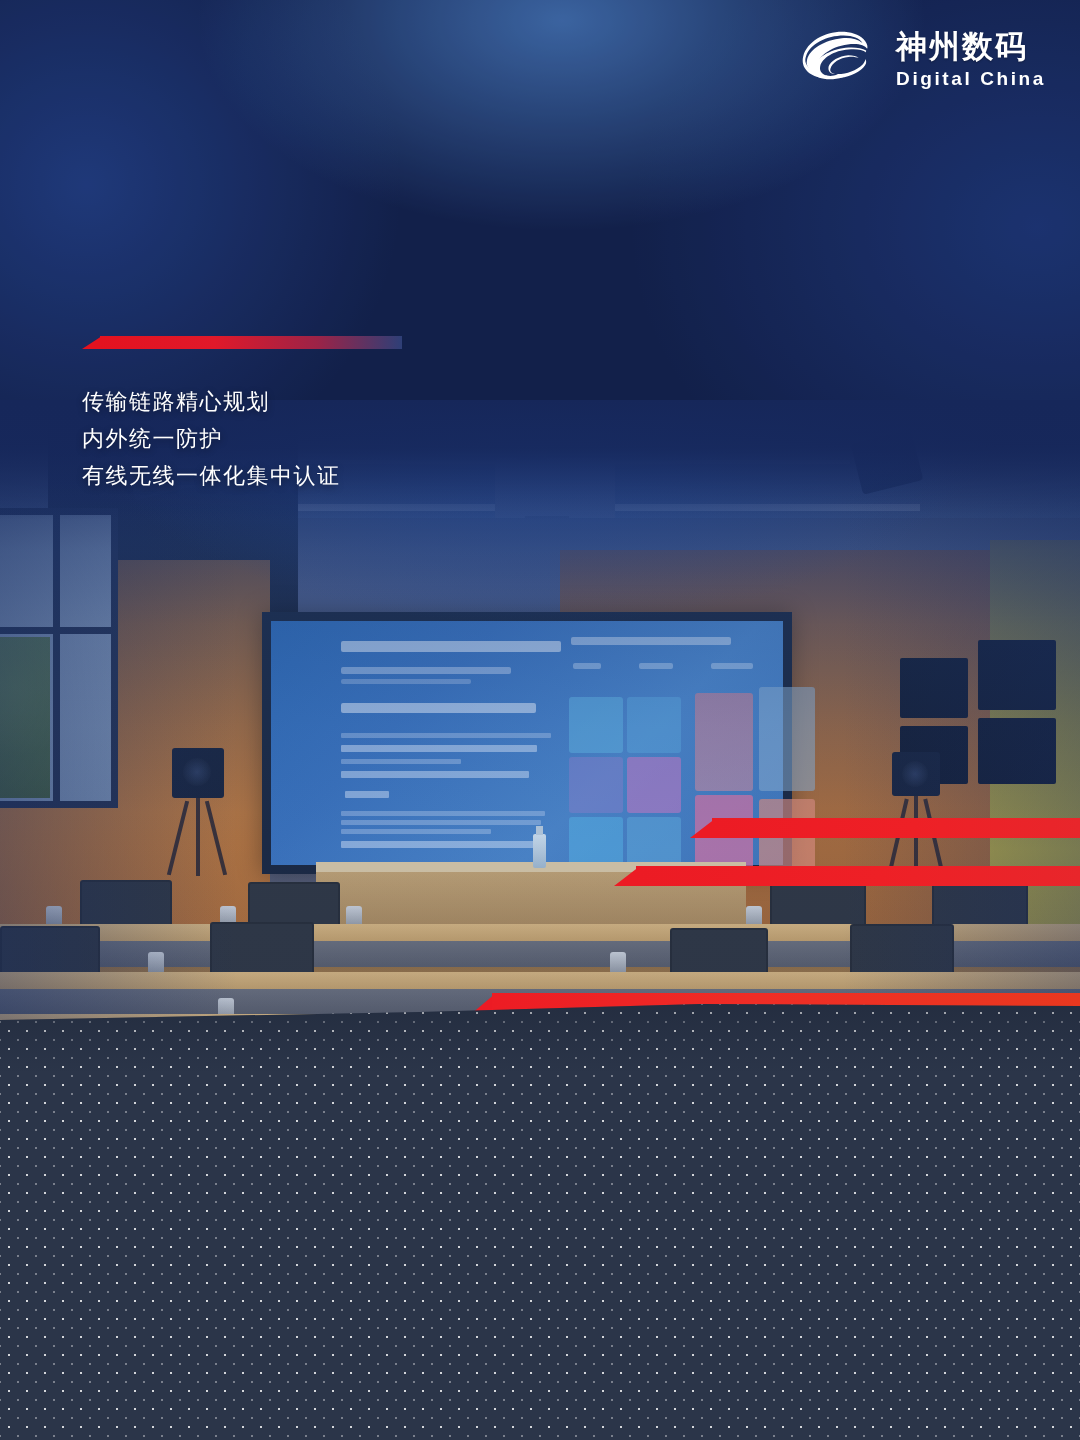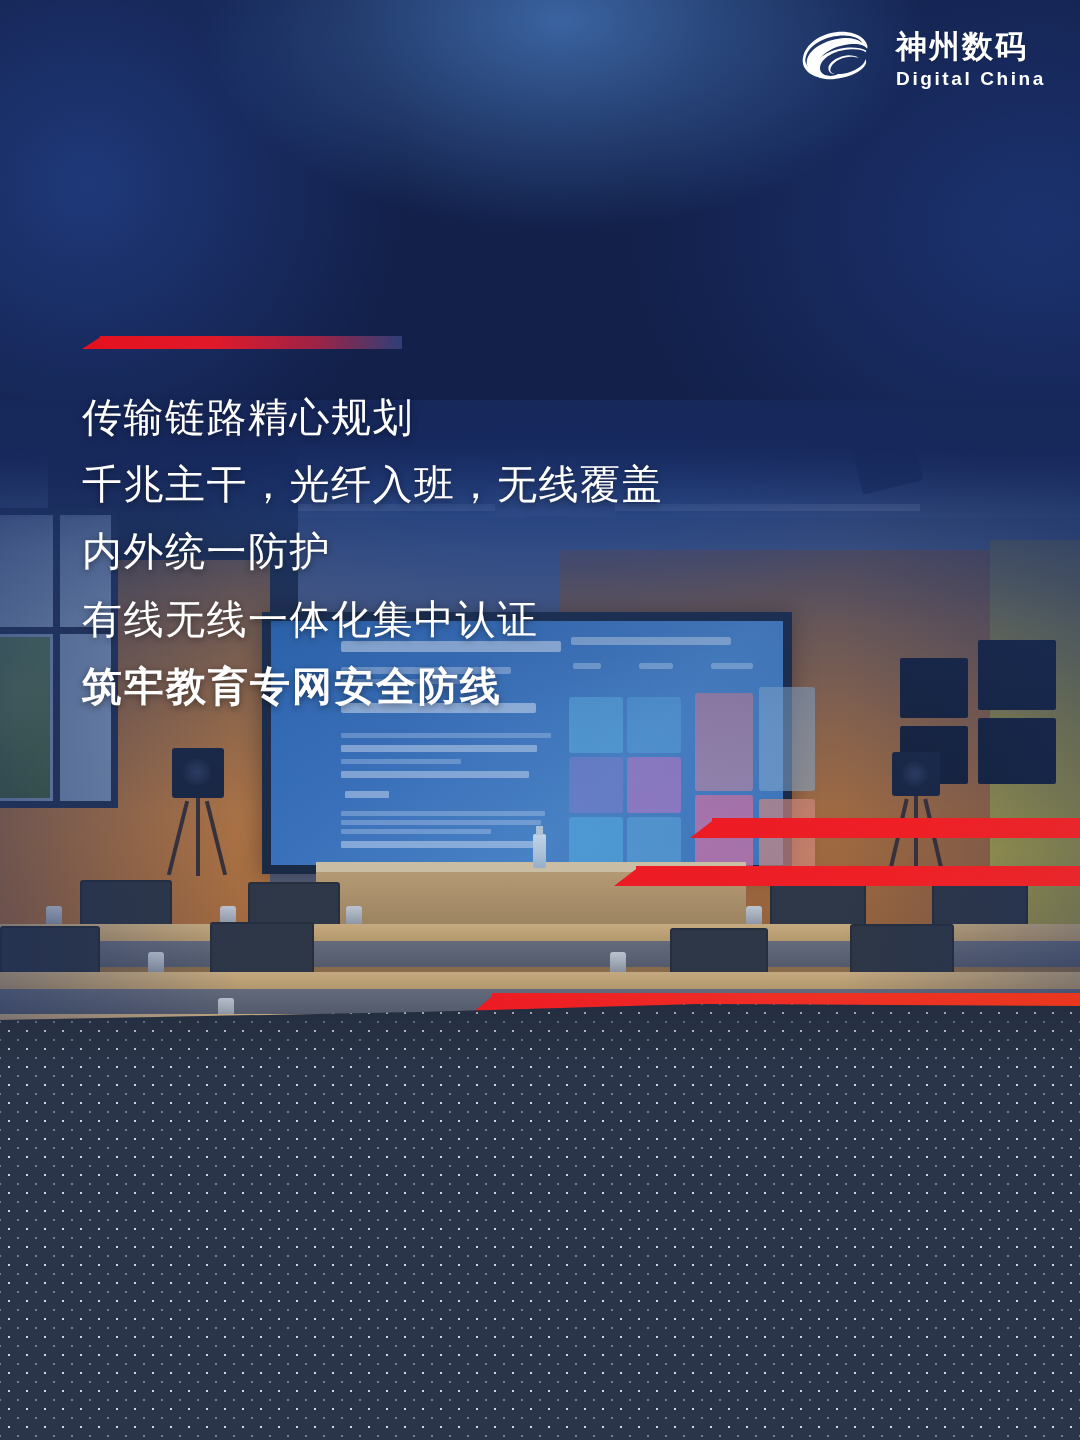--- a/index.html
+++ b/index.html
@@ -294,21 +294,21 @@
     text-shadow:0 3px 10px rgba(0,0,0,.38);
     white-space:nowrap;
   }
 
   
   .body-lines{
     position:absolute; left:82px; top:384px;
     display:flex; flex-direction:column;
   }
   .bline{
-    color:#fff; font-size:40px; font-weight:400;
+    color:#fff; font-size:22px; font-weight:400;
     letter-spacing:1.5px; line-height:1.68;
     text-shadow:0 2px 7px rgba(0,0,0,.45);
     white-space:nowrap;
   }
   .bline.strong{ font-weight:700; letter-spacing:2px; }
 
   
   .dotpanel{
     position:absolute; left:0; top:1004px; width:1080px; height:436px;
     background-color:#2b3549;
@@ -482,22 +482,20 @@
   </div>
 
 
   <div class="accent-bar">
     <div class="ab-tip"></div>
     <div class="ab-body"></div>
   </div>
 
   <div class="body-lines">
     <div class="bline">传输链路精心规划</div>
-    <div class="bline">千兆主干，光纤入班，无线覆盖</div>
     <div class="bline">内外统一防护</div>
     <div class="bline">有线无线一体化集中认证</div>
-    <div class="bline strong">筑牢教育专网安全防线</div>
   </div>
 
   <div class="dotpanel"></div>
   <div class="dotpanel-shade"></div>
 
 </div>
 
 </body></html>

